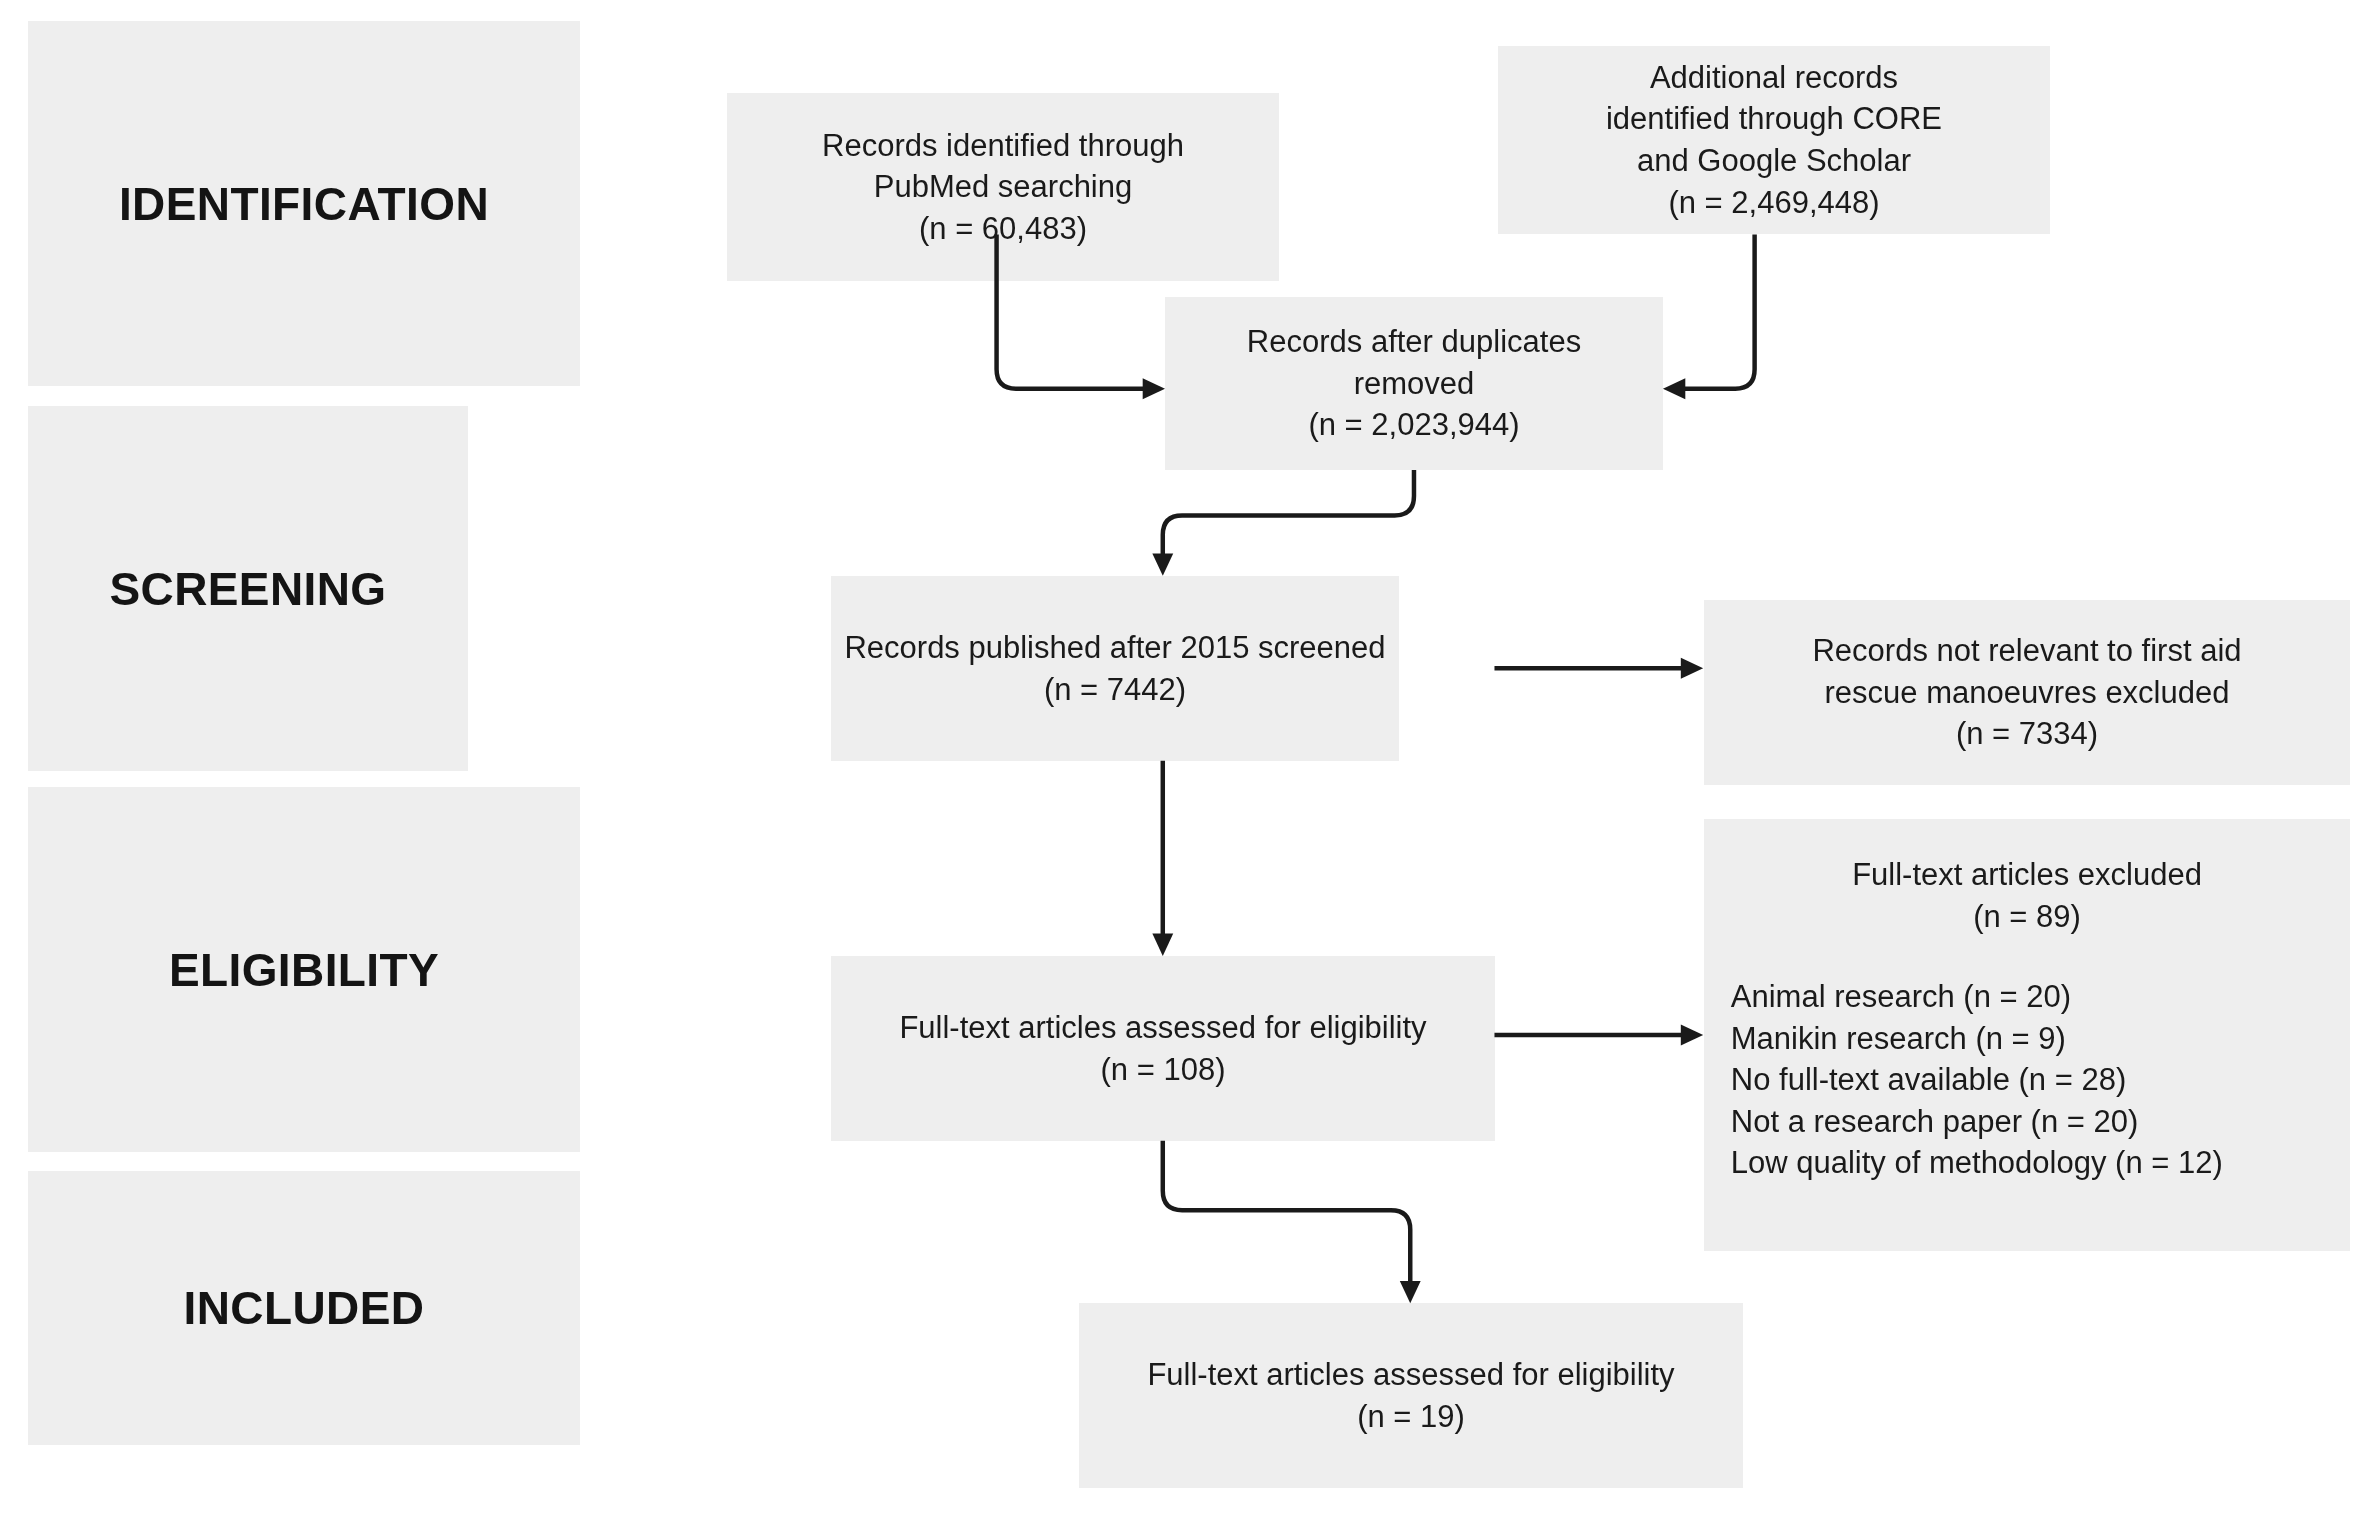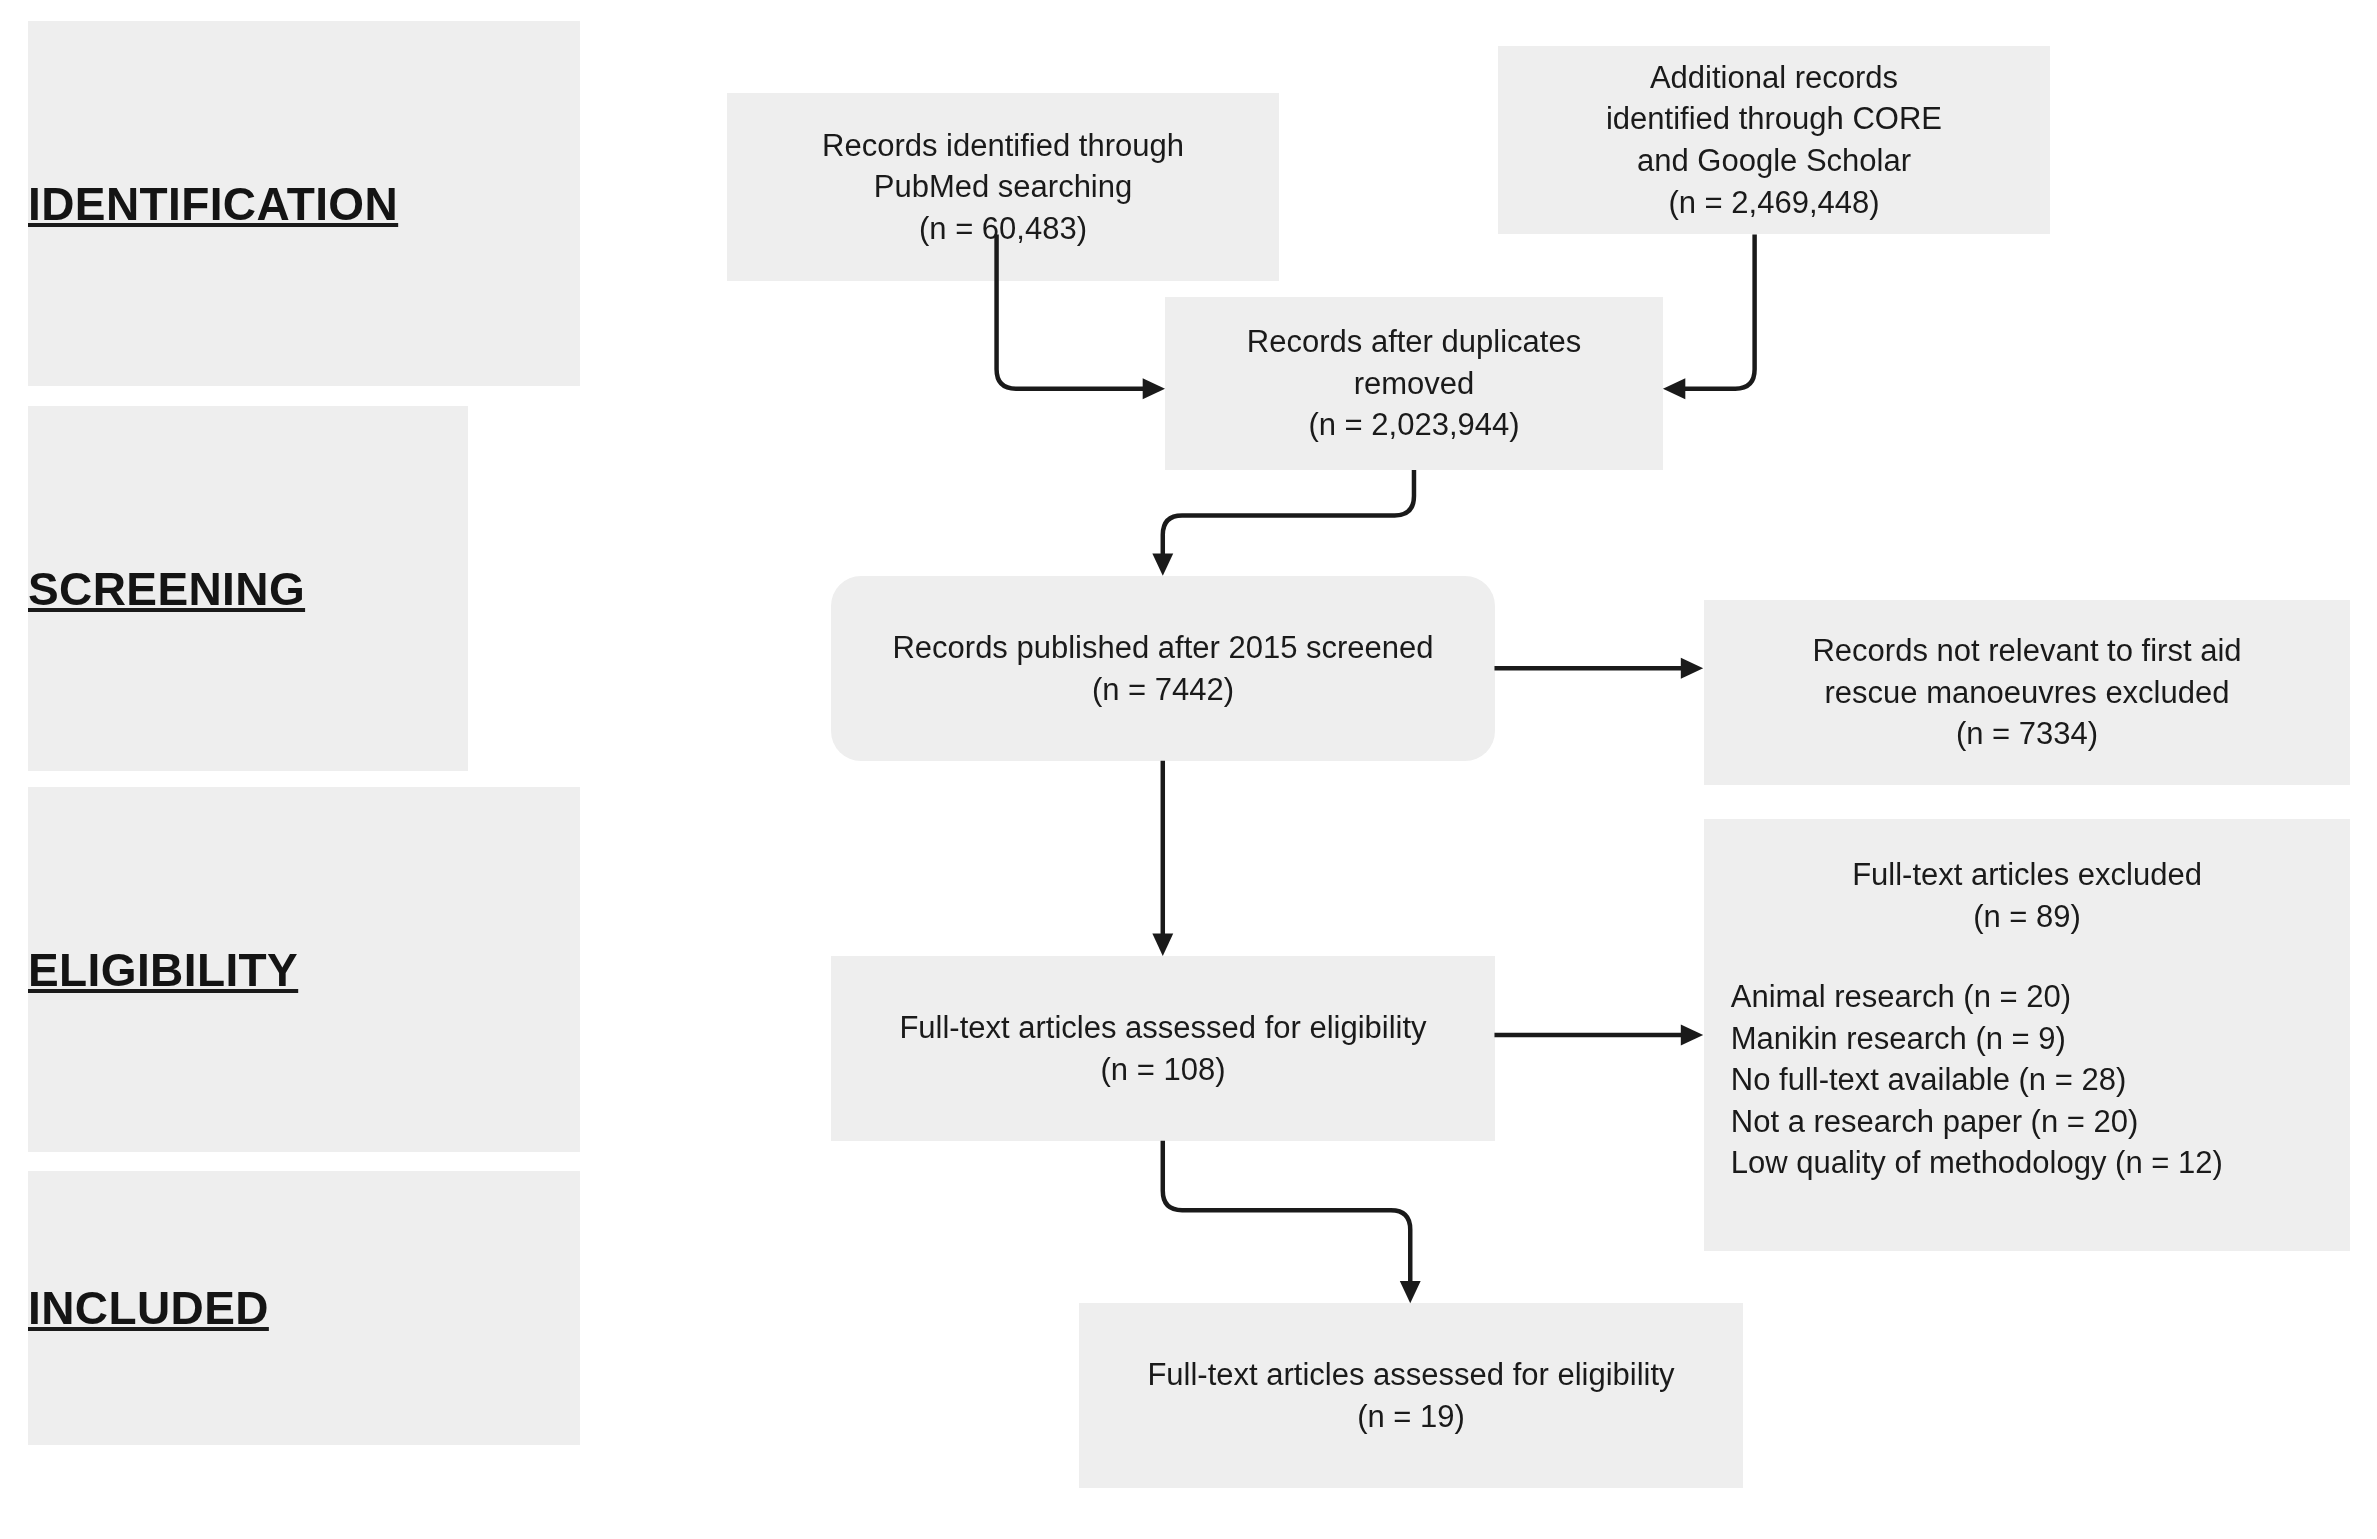--- a/index.html
+++ b/index.html
@@ -19,22 +19,21 @@
     background: #ffffff;
     overflow: hidden;
   }
 
   
   .stage-box {
     position: absolute;
     background: #eeeeee;
     display: flex;
     align-items: center;
-    justify-content: flex-start;
-    text-decoration: underline;
+    justify-content: center;
   }
   .stage-label {
     font-size: 46px;
     font-weight: 700;
     letter-spacing: 0.4px;
     color: #141414;
     text-align: center;
     white-space: nowrap;
   }
 
@@ -111,21 +110,21 @@
     <div class="line">and Google Scholar</div>
     <div class="line">(n = 2,469,448)</div>
   </div>
 
   <div class="flow-box" style="left:1165px; top:297px; width:498px; height:173px;">
     <div class="line">Records after duplicates</div>
     <div class="line">removed</div>
     <div class="line">(n = 2,023,944)</div>
   </div>
 
-  <div class="flow-box" style="left:831px; top:576px; width:664px; height:185px;border-radius:30px;">
+  <div class="flow-box" style="left:831px; top:576px; width:568px; height:185px;">
     <div class="line">Records published after 2015 screened</div>
     <div class="line">(n = 7442)</div>
   </div>
 
   <div class="flow-box" style="left:1704px; top:576px; width:646px; height:185px;margin-top:24px;">
     <div class="line">Records not relevant to first aid</div>
     <div class="line">rescue manoeuvres excluded</div>
     <div class="line">(n = 7334)</div>
   </div>
 

